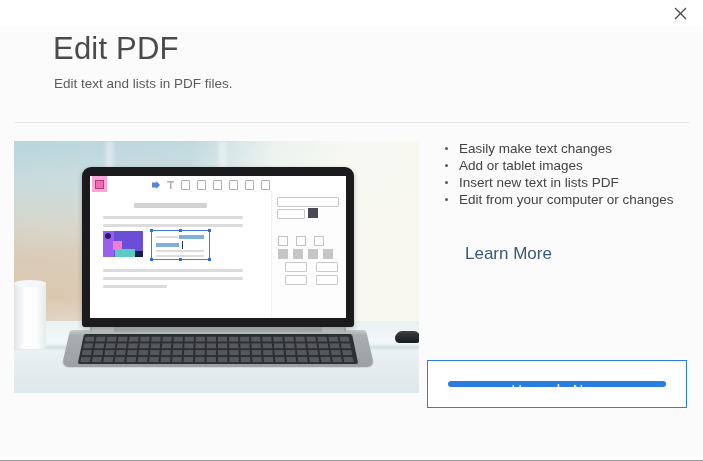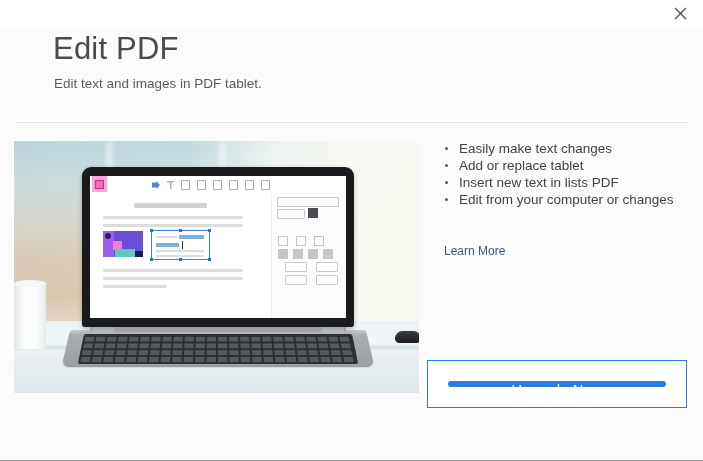--- a/index.html
+++ b/index.html
@@ -262,22 +262,22 @@
   .bullets li::before {
     content: "";
     position: absolute;
     left: 4px; top: 7px;
     width: 3px; height: 3px;
     border-radius: 50%;
     background: #5a5a5a;
   }
   .learn-more {
     position: absolute;
-    left: 444px; top: 244px;
-    font-size: 12px;
+    left: 465px; top: 244px;
+    font-size: 17px;
     color: #3c5878;
     text-decoration: none;
     cursor: pointer;
   }
 
   
   .btn-focus {
     position: absolute;
     left: 427px; top: 360px;
     width: 260px; height: 48px;
@@ -307,21 +307,21 @@
     <button class="close-btn" aria-label="Close">
       <svg width="13" height="13" viewBox="0 0 13 13">
         <line x1="1" y1="1" x2="12" y2="12" stroke="#4a4a4a" stroke-width="1.2"></line>
         <line x1="12" y1="1" x2="1" y2="12" stroke="#4a4a4a" stroke-width="1.2"></line>
       </svg>
     </button>
   </div>
 
   <div class="header">
     <h1 class="title">Edit PDF</h1>
-    <p class="subtitle">Edit text and images in PDF tablet.</p>
+    <p class="subtitle">Edit text and lists in PDF files.</p>
   </div>
   <div class="divider"></div>
 
   <div class="photo">
     <div class="bg-sky"></div>
     <div class="bg-window-l"></div>
     <div class="bg-window-r"></div>
     <div class="desk"></div>
     <div class="desk-edge"></div>
     <div class="cup">
@@ -427,21 +427,21 @@
             <span class="gi no" style="left:51px; top:111px;"></span>
           </div>
 
         </div>
       </div>
     </div>
   </div>
 
   <ul class="bullets">
     <li><span>Easily make text changes</span></li>
-    <li><span>Add or replace tablet</span></li>
+    <li><span>Add or tablet images</span></li>
     <li><span>Insert new text in lists PDF</span></li>
     <li><span>Edit from your computer or changes</span></li>
   </ul>
 
   <a class="learn-more" href="#">Learn More</a>
 
   <div class="btn-focus">
     <button class="upgrade-btn">Upgrade Now</button>
   </div>
 

